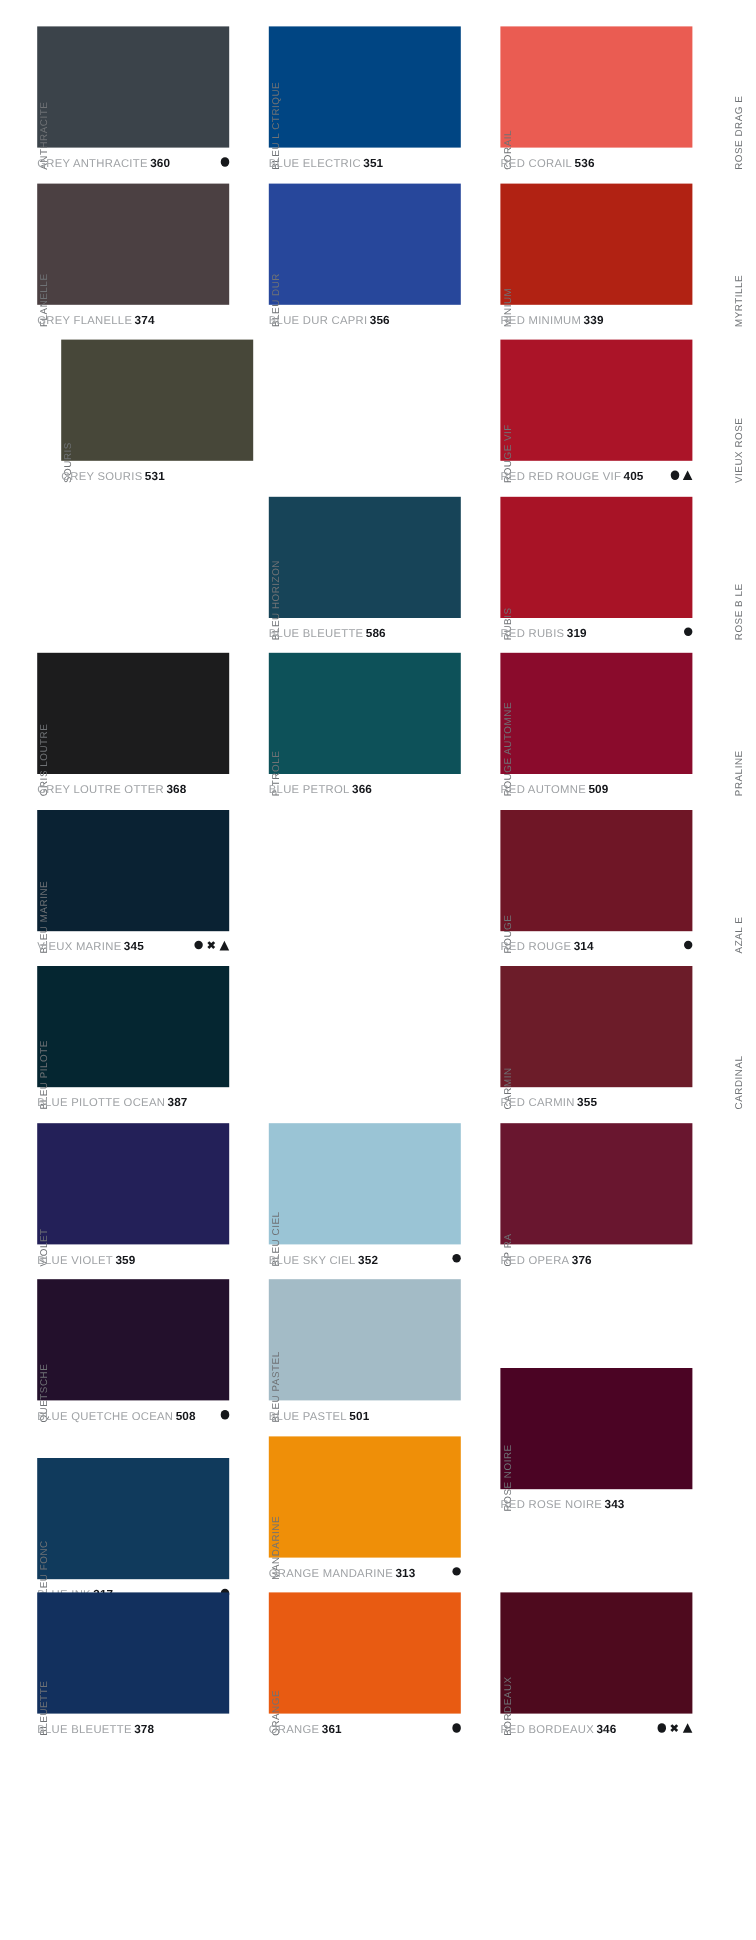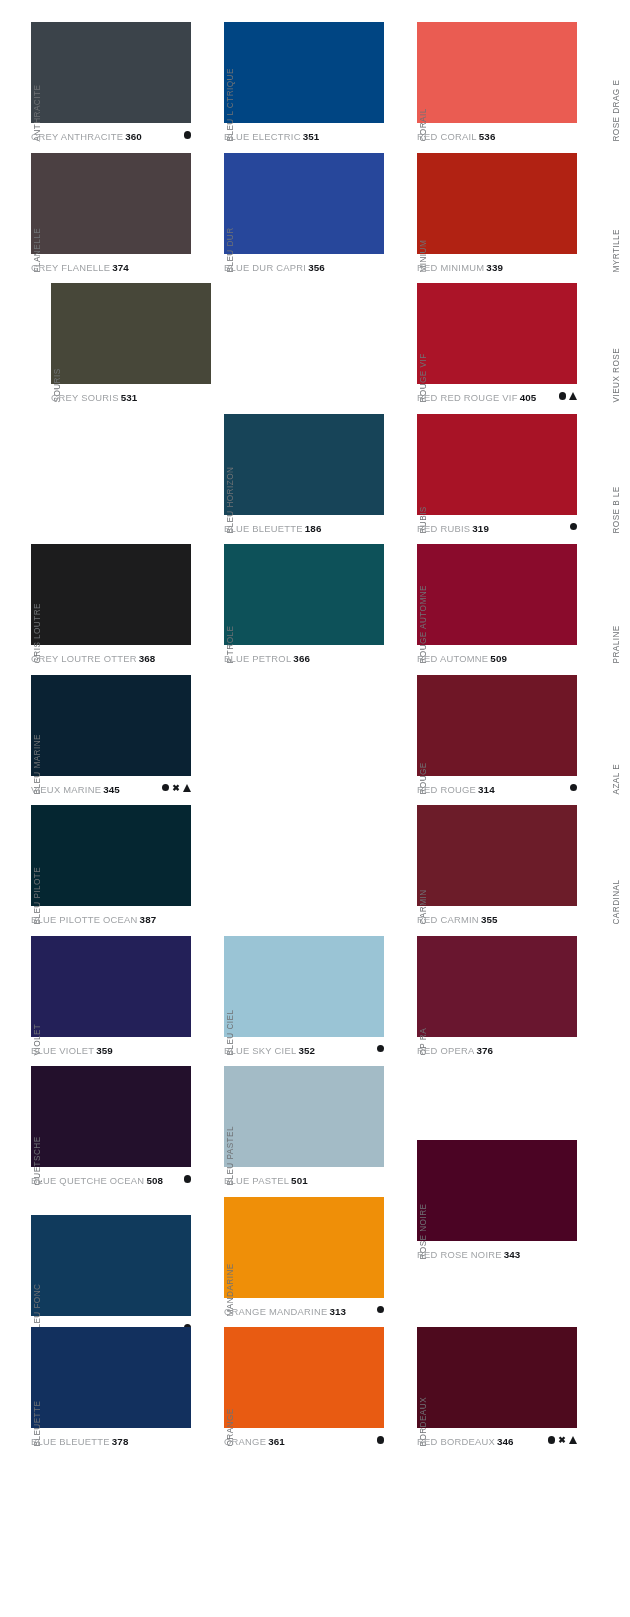--- a/index.html
+++ b/index.html
@@ -245,21 +245,21 @@
             <div class="swatch" title="#27479b" style="background: rgb(39, 71, 155);"></div>
             <div class="vlabel">BLEU DUR</div>
           </div>
           <div class="caption"><span class="cap-name">BLUE DUR CAPRI</span><span class="cap-code">356</span></div>
         </div>
         <div class="cell" style="top: 411.5px;">
           <div class="swatch-wrap">
             <div class="swatch" title="#174458" style="background: rgb(23, 68, 88);"></div>
             <div class="vlabel">BLEU HORIZON</div>
           </div>
-          <div class="caption"><span class="cap-name">BLUE BLEUETTE</span><span class="cap-code">186</span></div>
+          <div class="caption"><span class="cap-name">BLUE BLEUETTE</span><span class="cap-code">586</span></div>
         </div>
         <div class="cell" style="top: 542px;">
           <div class="swatch-wrap">
             <div class="swatch" title="#0d5159" style="background: rgb(13, 81, 89);"></div>
             <div class="vlabel">P  TROLE</div>
           </div>
           <div class="caption"><span class="cap-name">BLUE PETROL</span><span class="cap-code">366</span></div>
         </div>
         <div class="cell" style="top: 933.5px;">
           <div class="swatch-wrap">

